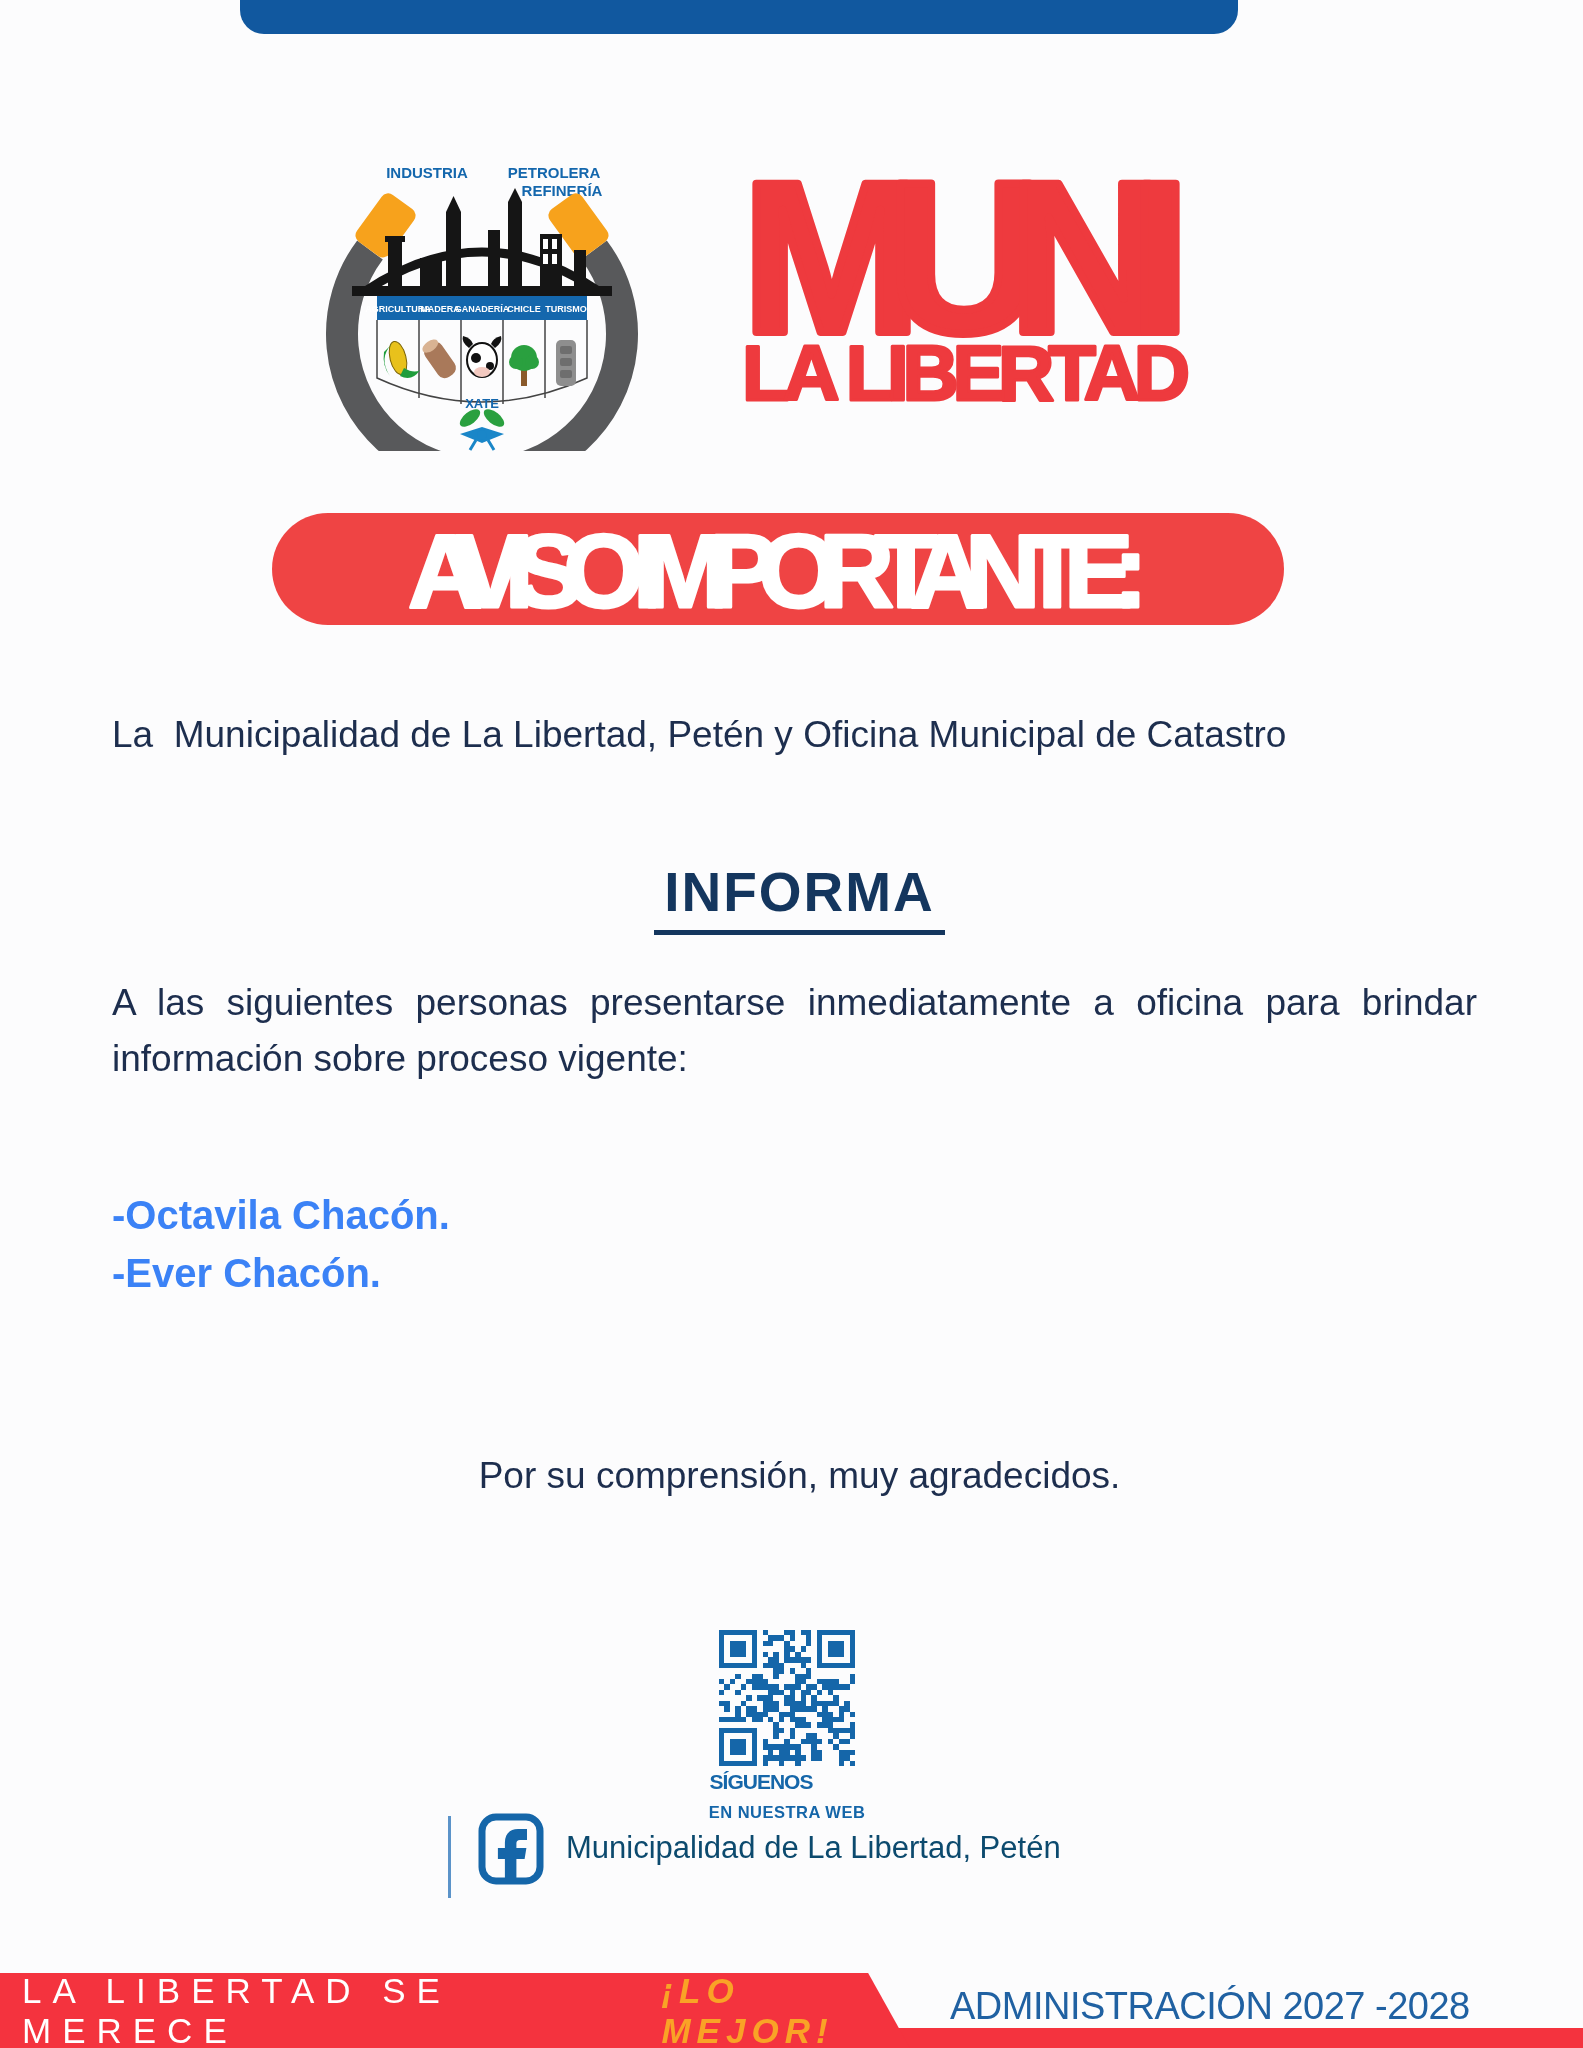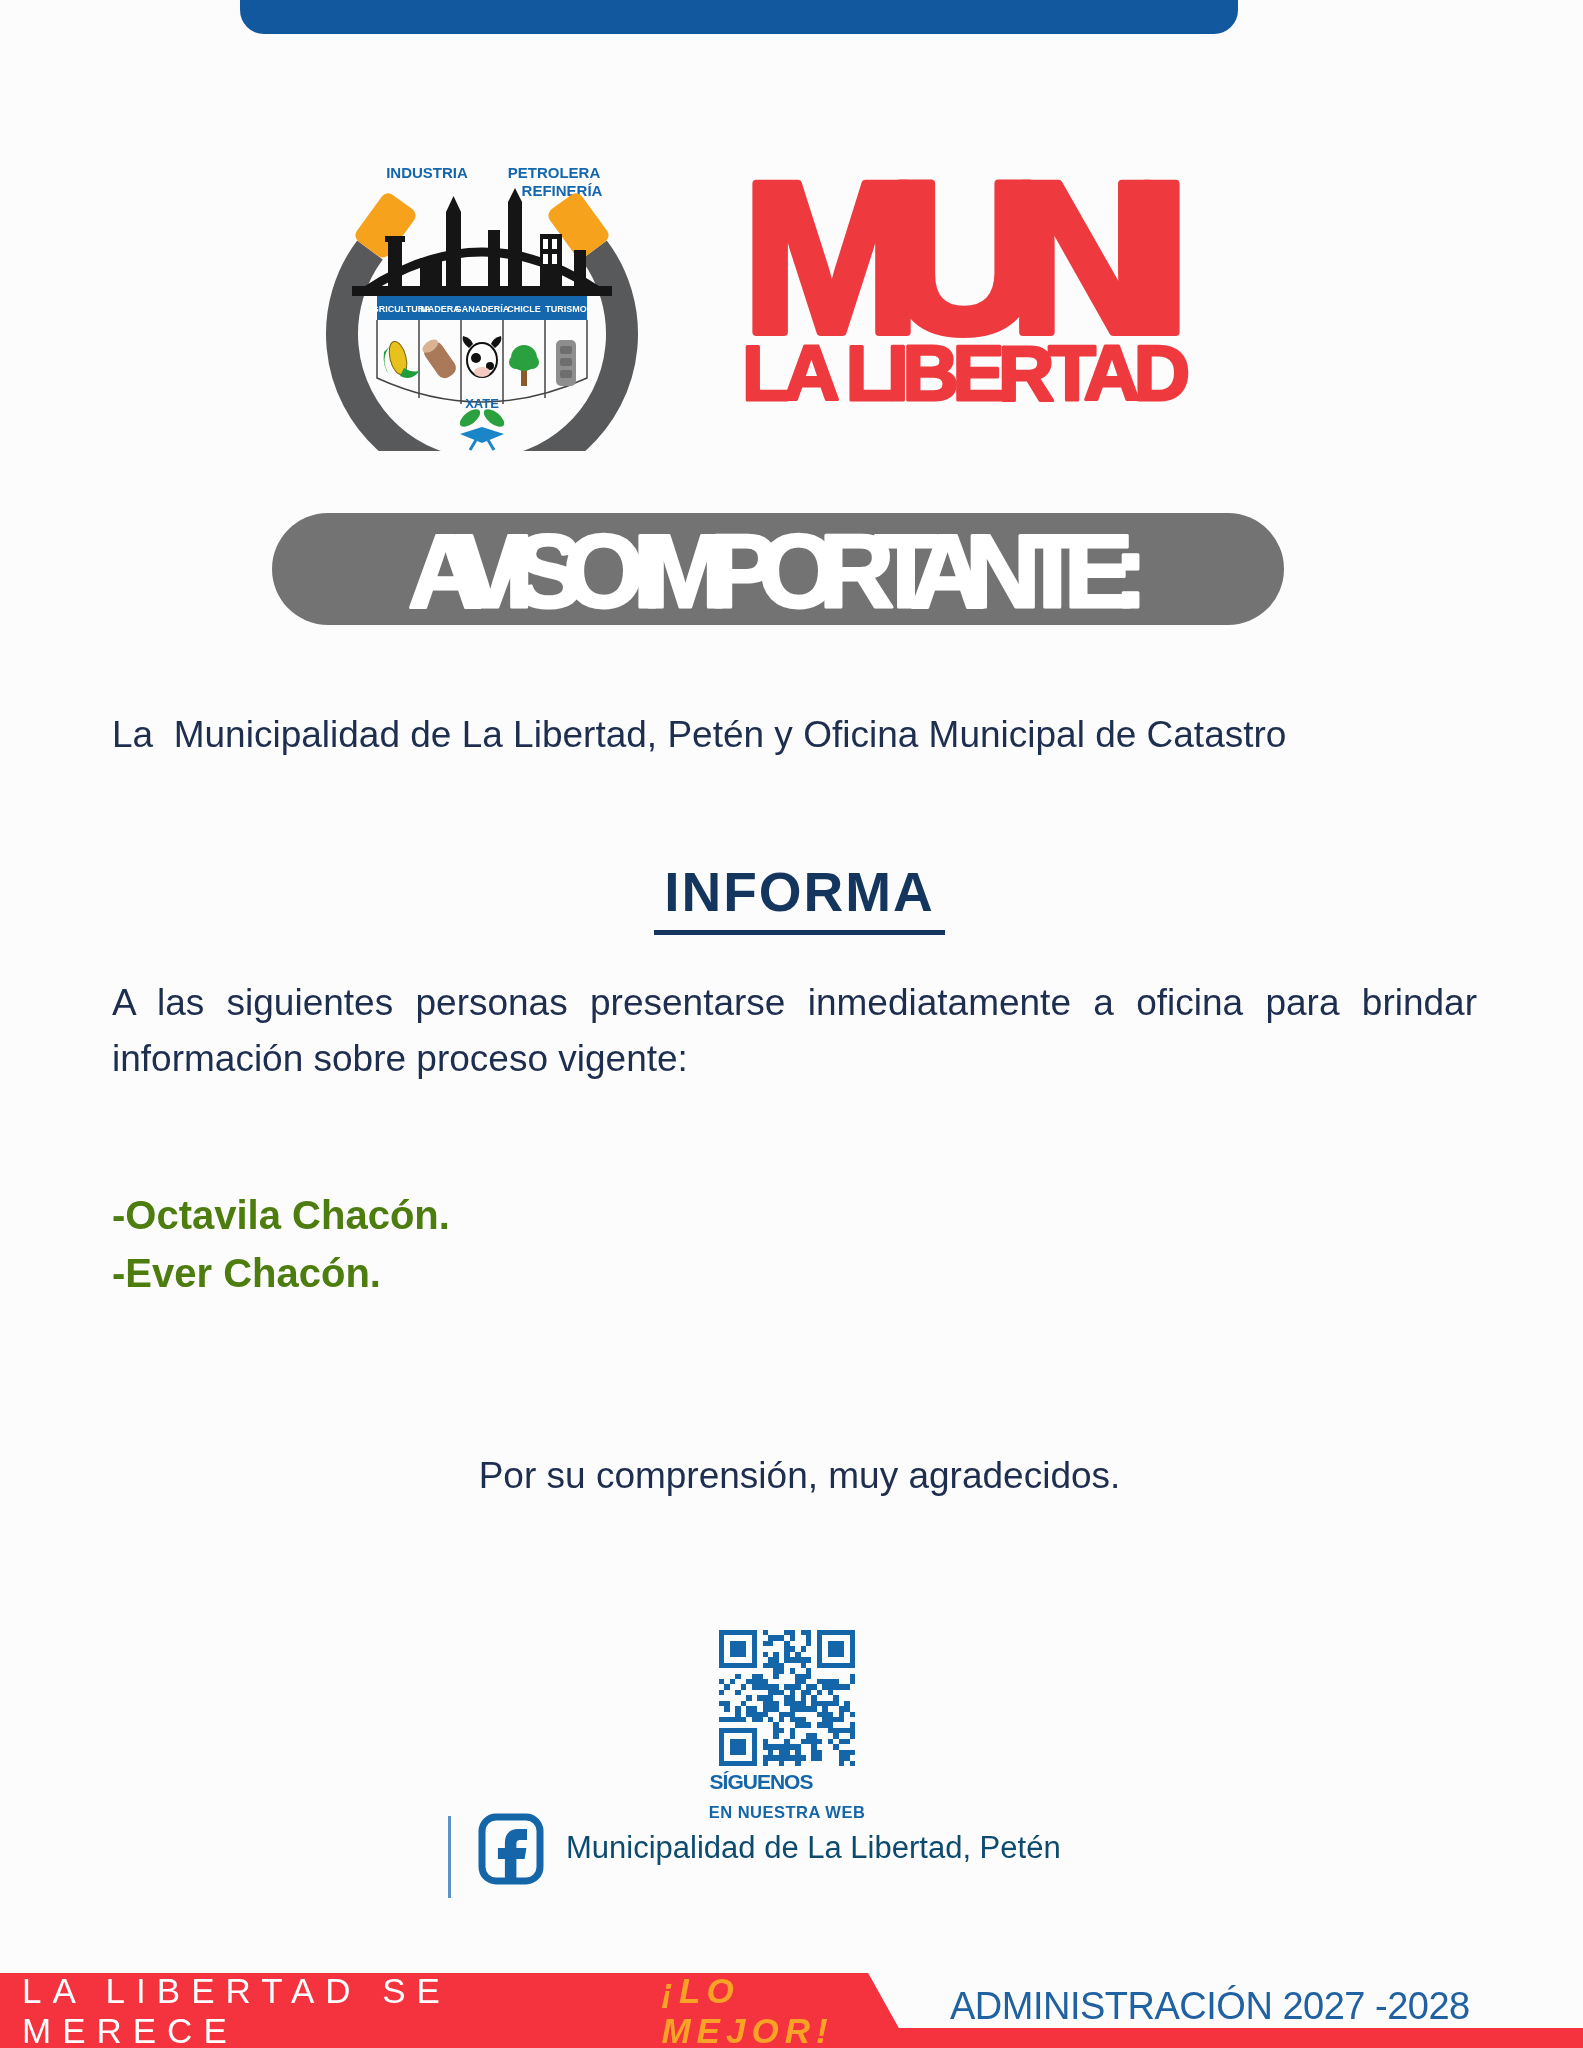--- a/index.html
+++ b/index.html
@@ -8,31 +8,31 @@
   .abs{position:absolute;}
 
   
   .topbar{left:240px;top:0;width:998px;height:34px;background:#11589f;border-radius:0 0 24px 24px;}
 
   
   .crest{left:292px;top:146px;width:380px;height:305px;}
   .brand{left:742px;top:160px;width:470px;height:252px;}
 
   
-  .aviso{left:272px;top:513px;width:1012px;height:112px;background:#737373;border-radius:58px;}
+  .aviso{left:272px;top:513px;width:1012px;height:112px;background:#ef4444;border-radius:58px;}
   .aviso svg{display:block;}
 
   
   .intro{left:112px;top:714px;width:1365px;font-size:37px;color:#1d2e4e;white-space:pre;}
   .informa-wrap{left:8px;top:860px;width:1583px;text-align:center;}
   .informa{display:inline-block;font-size:55px;font-weight:bold;color:#14365e;letter-spacing:2px;
            border-bottom:5px solid #14365e;padding:0 10px 6px 10px;}
   .para{left:112px;top:975px;width:1365px;font-size:37px;line-height:1.52;color:#1d2e4e;
         text-align:justify;}
-  .names{left:112px;top:1186px;font-size:40px;font-weight:bold;color:#4d7c0f;line-height:1.45;}
+  .names{left:112px;top:1186px;font-size:40px;font-weight:bold;color:#3b82f6;line-height:1.45;}
   .closing{left:8px;top:1455px;width:1583px;text-align:center;font-size:37px;color:#1d2e4e;}
 
   
   .qr{left:719px;top:1630px;width:136px;height:136px;}
   .qr-cap1{left:611px;top:1770px;width:300px;text-align:center;font-size:21px;font-weight:800;
            color:#1566a9;letter-spacing:-1px;}
   .qr-cap2{left:637px;top:1803px;width:300px;text-align:center;font-size:16.5px;font-weight:800;
            color:#1566a9;letter-spacing:0.5px;}
 
   

